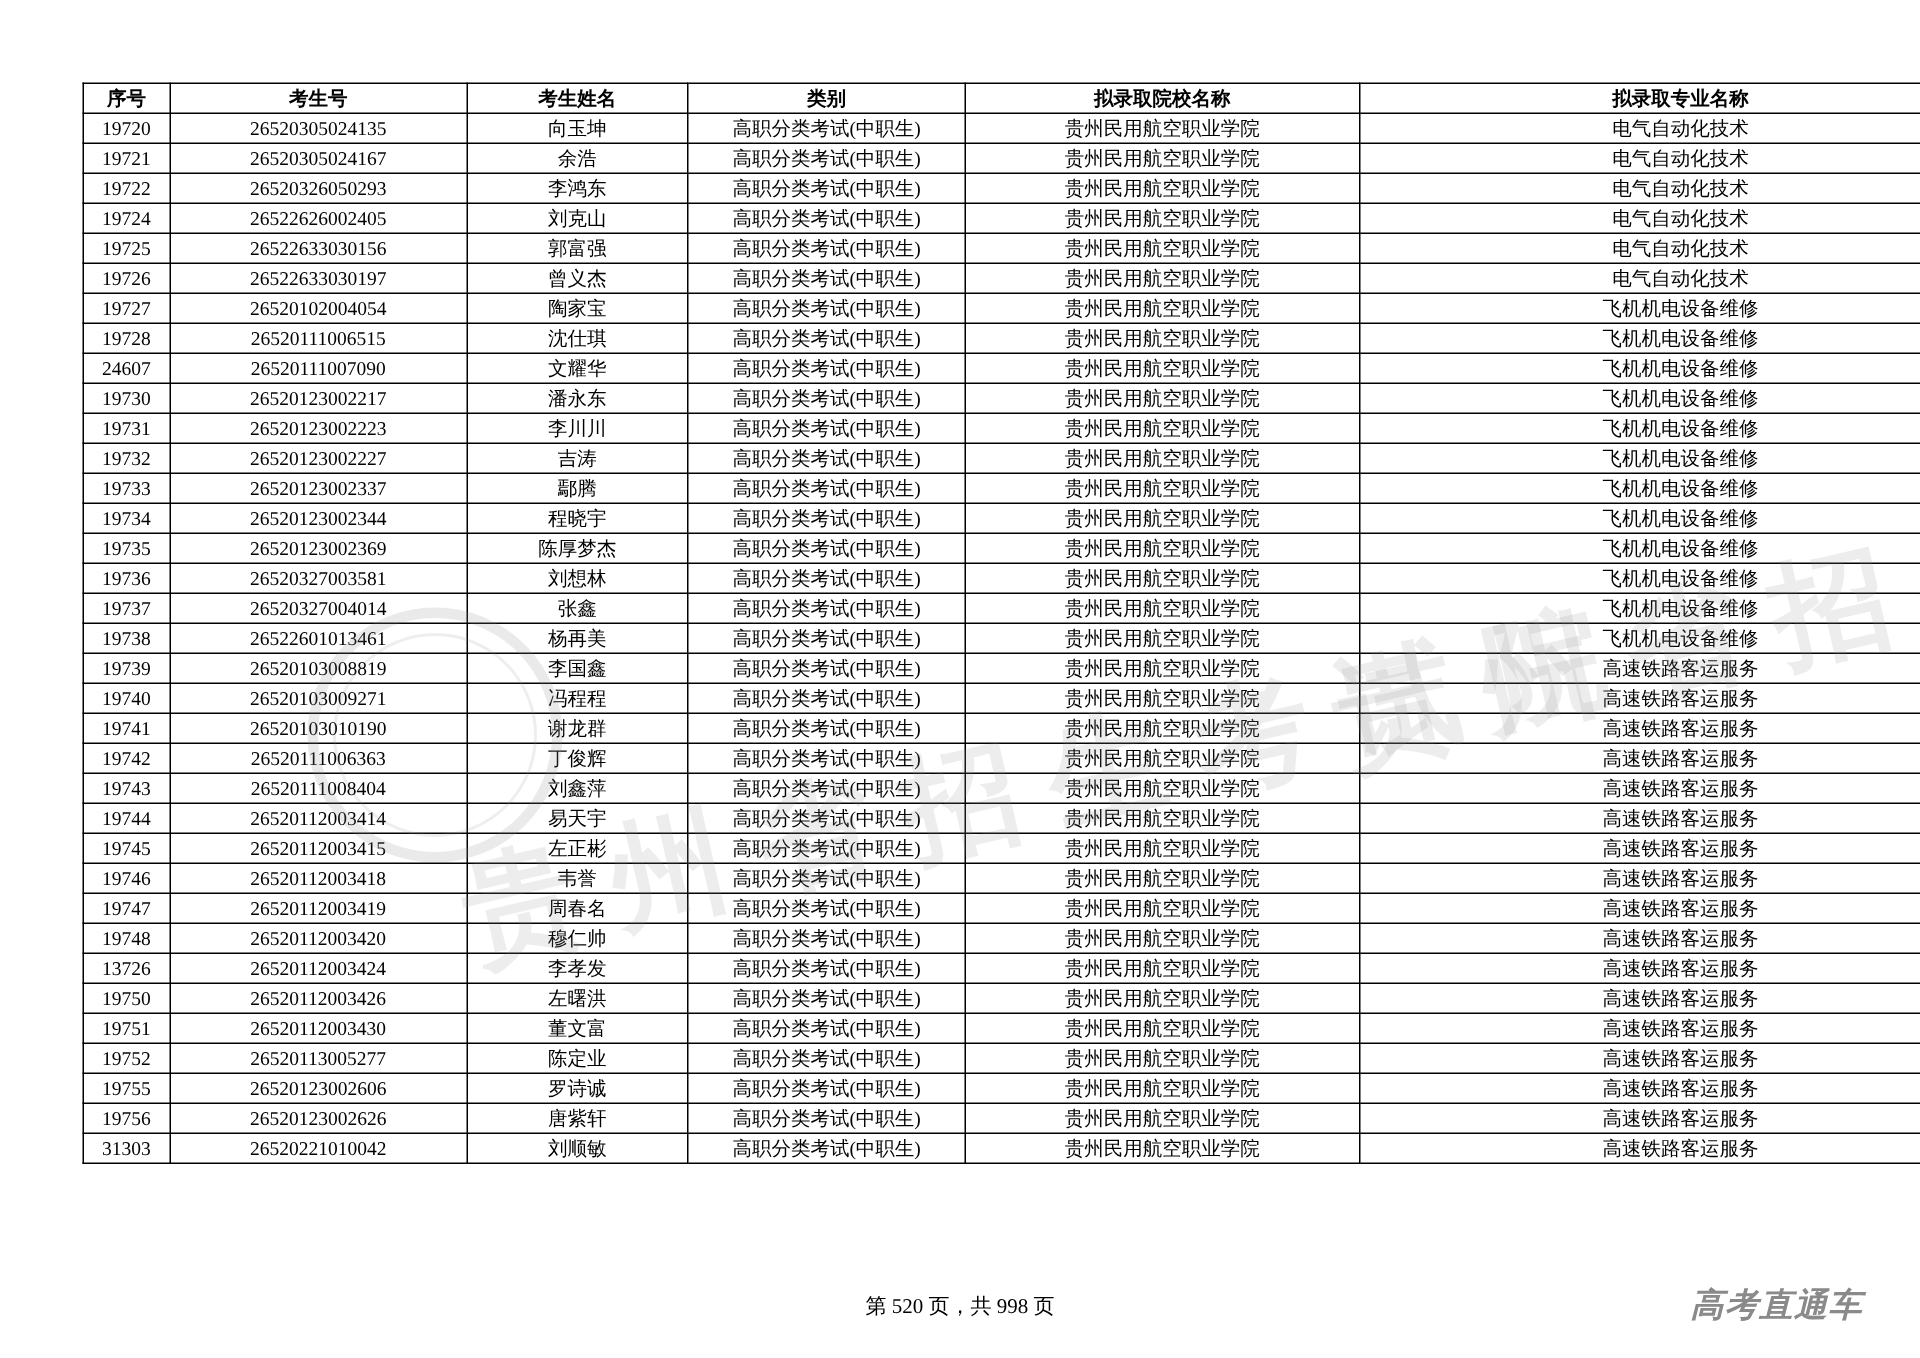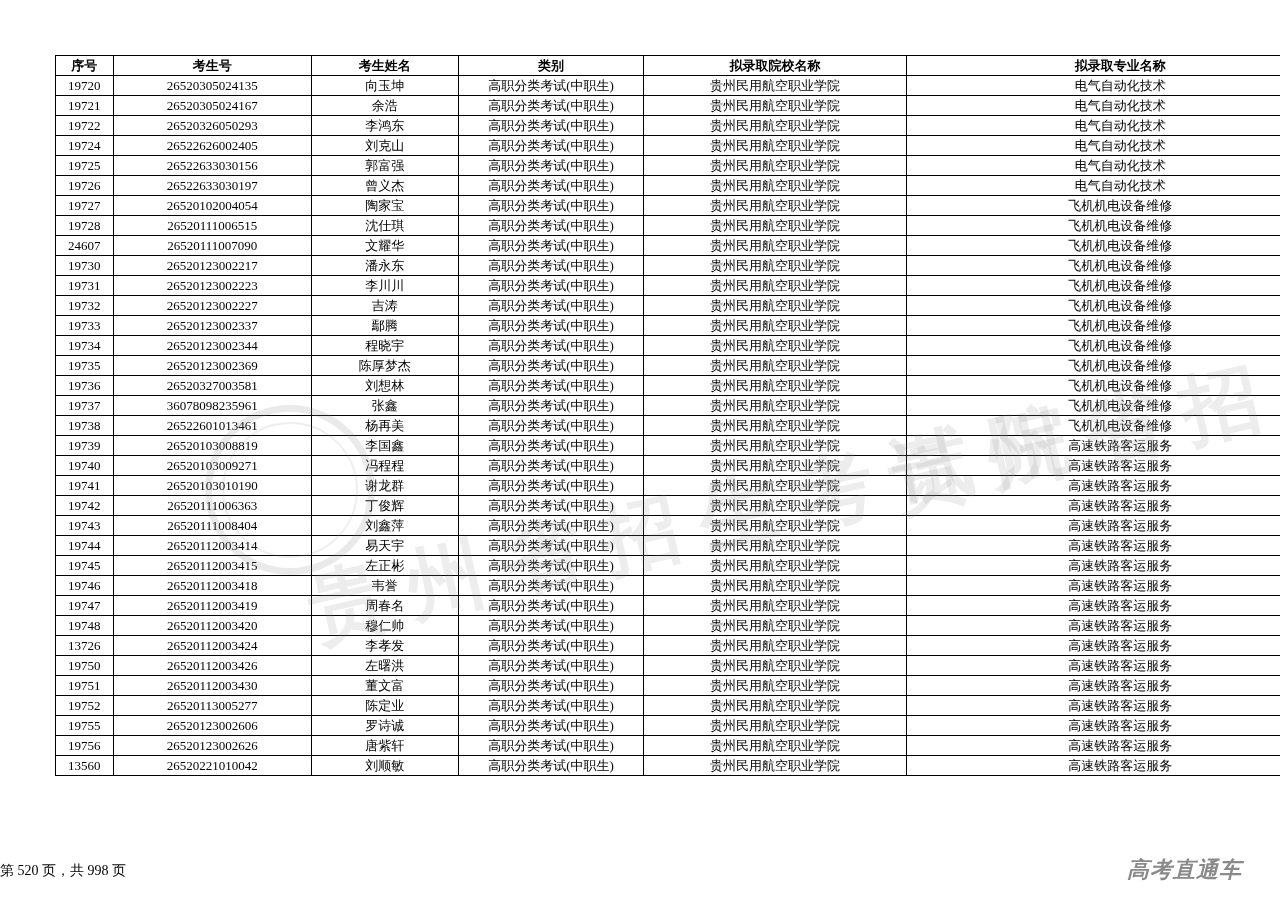--- a/index.html
+++ b/index.html
@@ -30,21 +30,21 @@
     padding:0 2px;
     white-space:nowrap;
     overflow:hidden;
   }
   th { font-weight:bold; }
 
   .footer {
     position:absolute;
     left:0; top:862px;
     width:100%;
-    text-align:left;
+    text-align:center;
     font-size:14px;
     color:#000;
   }
   .brand {
     position:absolute;
     right:38px; top:855px;
     font-size:22px;
     color:#8a8a8a;
     font-weight:bold;
     font-style:italic;
@@ -232,21 +232,21 @@
         <tr>
           <td>19736</td>
           <td>26520327003581</td>
           <td>刘想林</td>
           <td>高职分类考试(中职生)</td>
           <td>贵州民用航空职业学院</td>
           <td>飞机机电设备维修</td>
         </tr>
         <tr>
           <td>19737</td>
-          <td>36078098235961</td>
+          <td>26520327004014</td>
           <td>张鑫</td>
           <td>高职分类考试(中职生)</td>
           <td>贵州民用航空职业学院</td>
           <td>飞机机电设备维修</td>
         </tr>
         <tr>
           <td>19738</td>
           <td>26522601013461</td>
           <td>杨再美</td>
           <td>高职分类考试(中职生)</td>
@@ -375,21 +375,21 @@
         </tr>
         <tr>
           <td>19756</td>
           <td>26520123002626</td>
           <td>唐紫轩</td>
           <td>高职分类考试(中职生)</td>
           <td>贵州民用航空职业学院</td>
           <td>高速铁路客运服务</td>
         </tr>
         <tr>
-          <td>13560</td>
+          <td>31303</td>
           <td>26520221010042</td>
           <td>刘顺敏</td>
           <td>高职分类考试(中职生)</td>
           <td>贵州民用航空职业学院</td>
           <td>高速铁路客运服务</td>
         </tr>
       </tbody>
   </table>
 
   <div class="watermark-layer">

